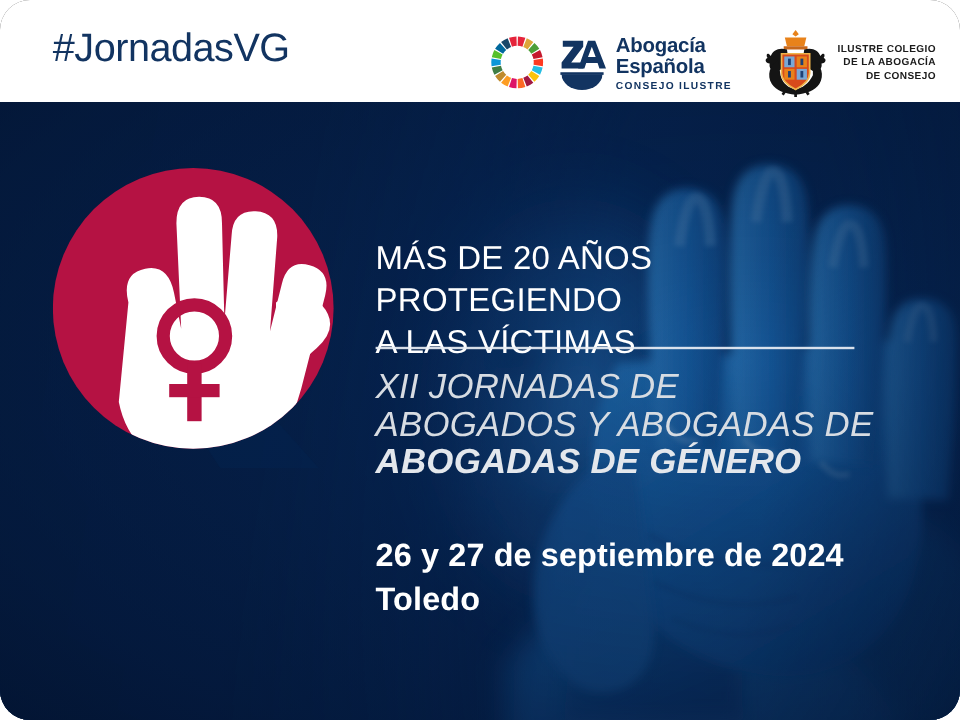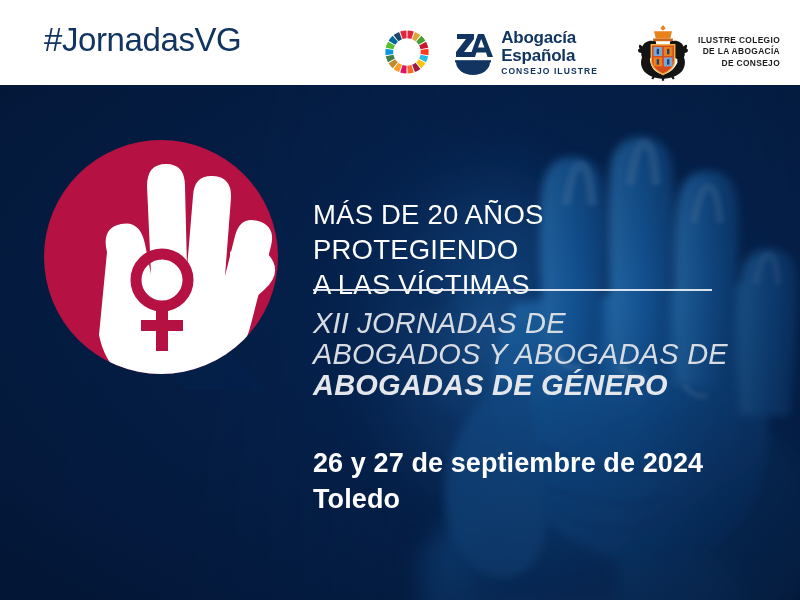--- a/index.html
+++ b/index.html
@@ -3,39 +3,40 @@
 <meta charset="utf-8">
 <style>
   html,body{margin:0;padding:0;background:#fff;}
   body{font-family:"Liberation Sans", sans-serif;}
 
   .poster{
     position:relative;
     width:800px;height:600px;
     overflow:hidden;
     background:#404040;
+    border-radius:25px;
   }
 
   
   .topbar{
     position:absolute;left:0;top:0;width:800px;height:85px;
     background:#ffffff;
     z-index:40;
   }
   .hashtag{
     position:absolute;left:44px;top:21px;
     font-size:33px;font-weight:400;letter-spacing:-0.4px;
     color:#123461;
     font-family:"Liberation Sans", sans-serif;
     white-space:nowrap;
   }
 
   .logos{
     position:absolute;right:8px;top:0;height:104px;
-    display:flex;align-items:center;gap:12px;
+    display:flex;align-items:center;gap:0px;
   }
 
   
   .sdg{width:46px;height:46px;position:relative;margin-right:10px;}
   .sdg svg{display:block;}
 
   
   .abog{display:flex;align-items:center;gap:7px;margin-right:26px;}
   .abog-mark{width:42px;height:48px;}
   .abog-txt{line-height:1;}

